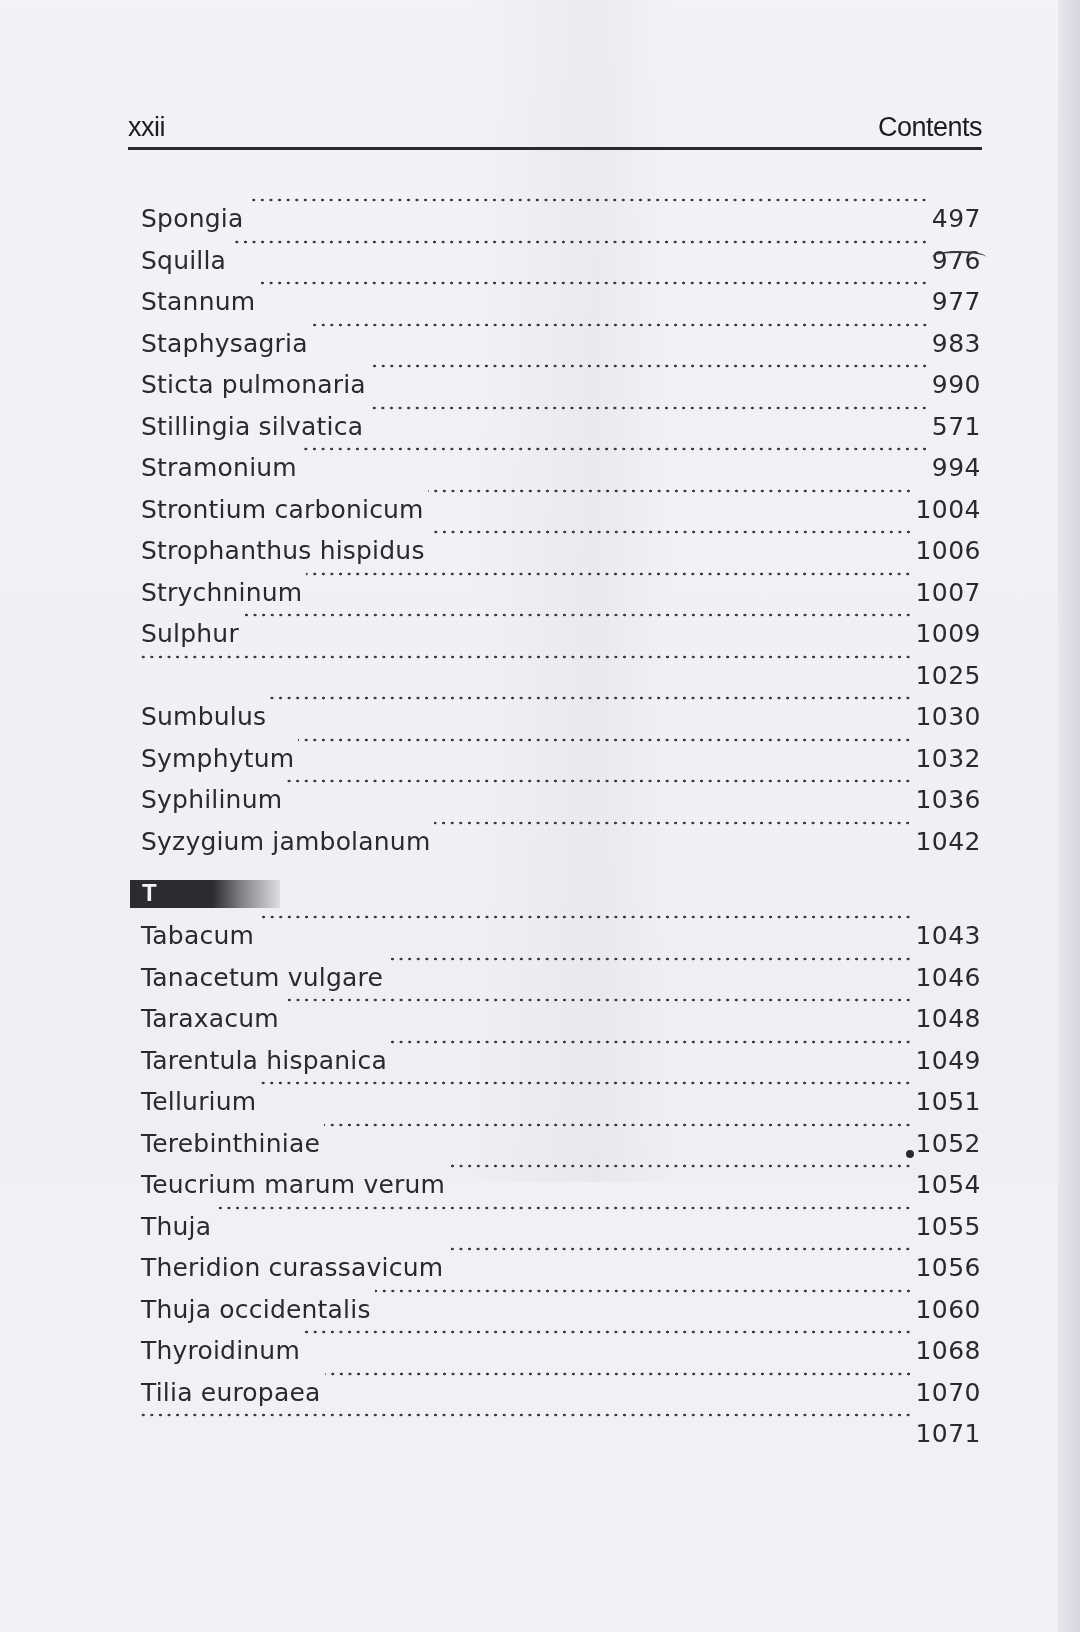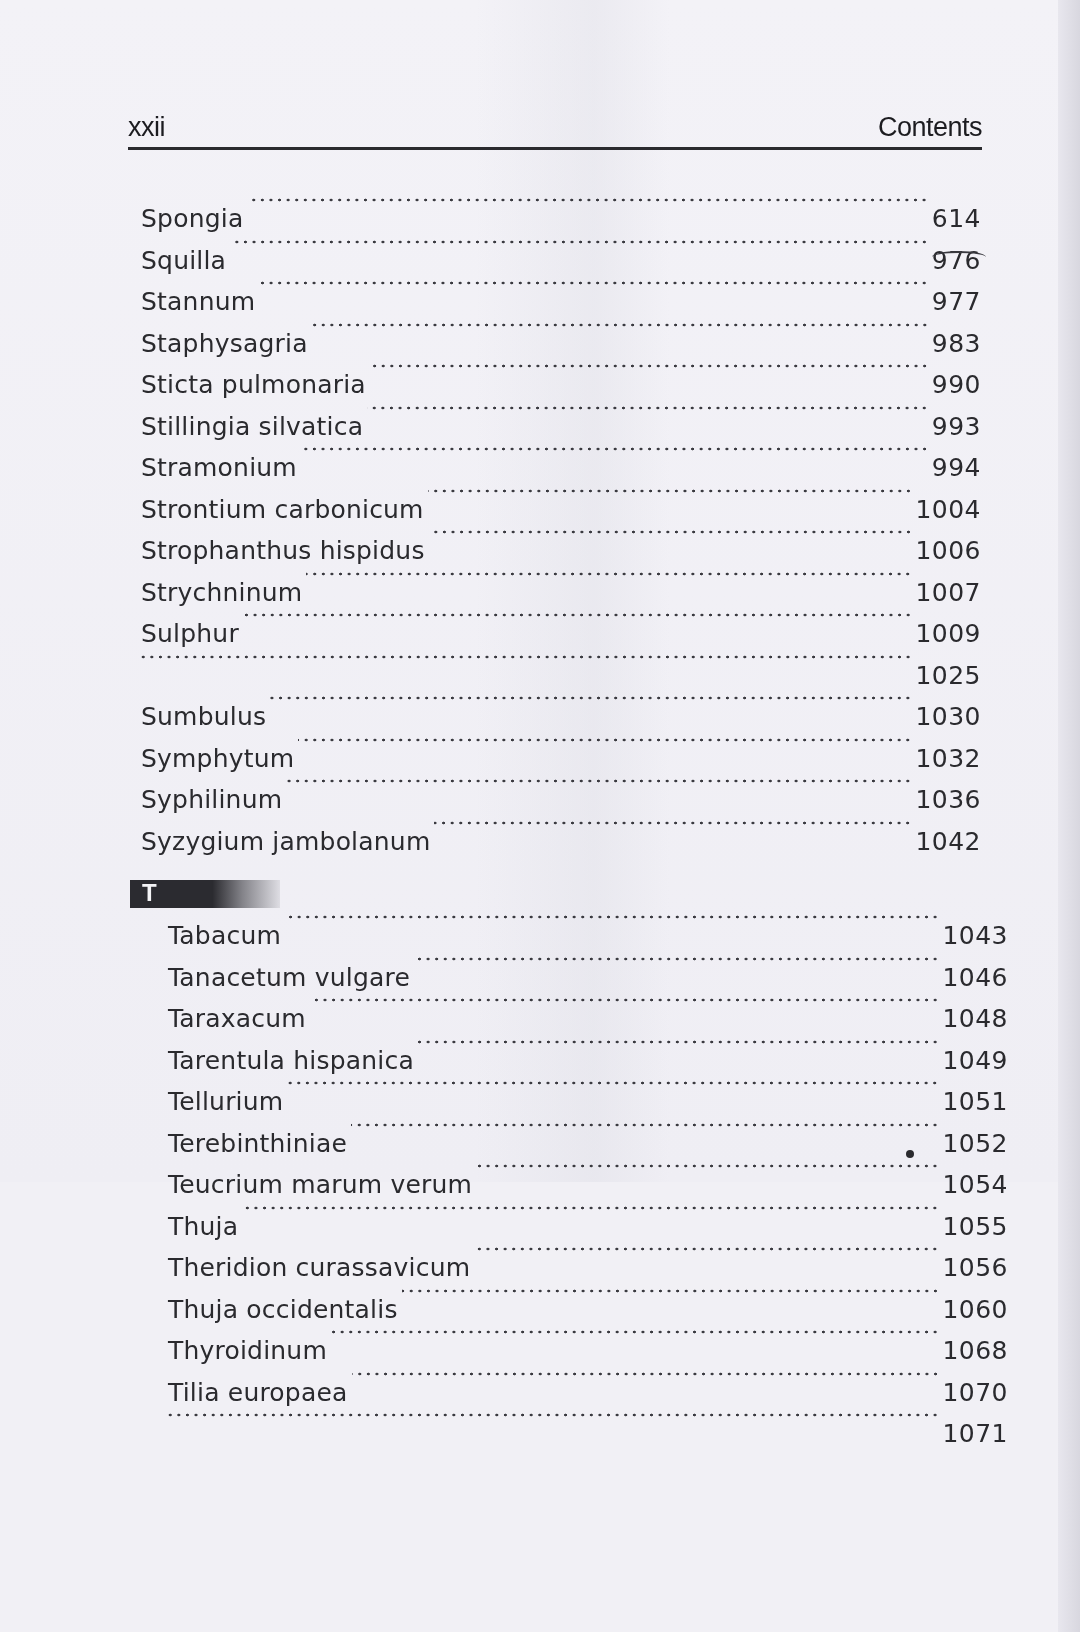--- a/index.html
+++ b/index.html
@@ -140,21 +140,21 @@
   <div class="header">
     <span class="header-left">xxii</span>
     <span class="header-right">Contents</span>
   </div>
   <div class="header-rule"></div>
 
   <div class="toc" style="top:198px;">
     <div class="toc-row">
         <span class="toc-name">Spongia</span>
         <span class="toc-leader"></span>
-        <span class="toc-page">614</span>
+        <span class="toc-page">497</span>
       </div>
     <div class="toc-row">
         <span class="toc-name">Squilla</span>
         <span class="toc-leader"></span>
         <span class="toc-page">976</span>
       </div>
     <div class="toc-row">
         <span class="toc-name">Stannum</span>
         <span class="toc-leader"></span>
         <span class="toc-page">977</span>
@@ -165,21 +165,21 @@
         <span class="toc-page">983</span>
       </div>
     <div class="toc-row">
         <span class="toc-name">Sticta pulmonaria</span>
         <span class="toc-leader"></span>
         <span class="toc-page">990</span>
       </div>
     <div class="toc-row">
         <span class="toc-name">Stillingia silvatica</span>
         <span class="toc-leader"></span>
-        <span class="toc-page">993</span>
+        <span class="toc-page">571</span>
       </div>
     <div class="toc-row">
         <span class="toc-name">Stramonium</span>
         <span class="toc-leader"></span>
         <span class="toc-page">994</span>
       </div>
     <div class="toc-row">
         <span class="toc-name">Strontium carbonicum</span>
         <span class="toc-leader"></span>
         <span class="toc-page">1004</span>
@@ -222,21 +222,21 @@
         <span class="toc-name">Syzygium jambolanum</span>
         <span class="toc-leader"></span>
         <span class="toc-page">1042</span>
       </div>
   </div>
 
   <div class="section-letter">
     <span>T</span>
   </div>
 
-  <div class="toc" style="top:915px;margin-left:27px;">
+  <div class="toc" style="top:915px;">
     <div class="toc-row">
         <span class="toc-name">Tabacum</span>
         <span class="toc-leader"></span>
         <span class="toc-page">1043</span>
       </div>
     <div class="toc-row">
         <span class="toc-name">Tanacetum vulgare</span>
         <span class="toc-leader"></span>
         <span class="toc-page">1046</span>
       </div>

